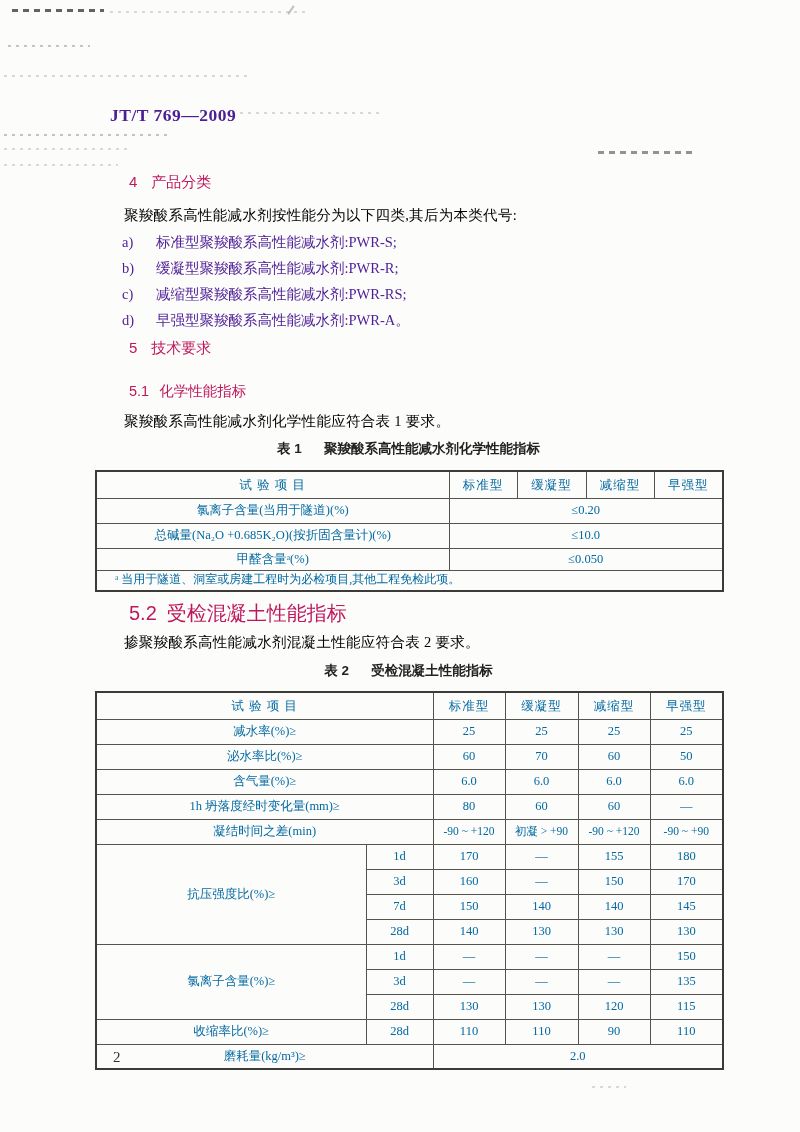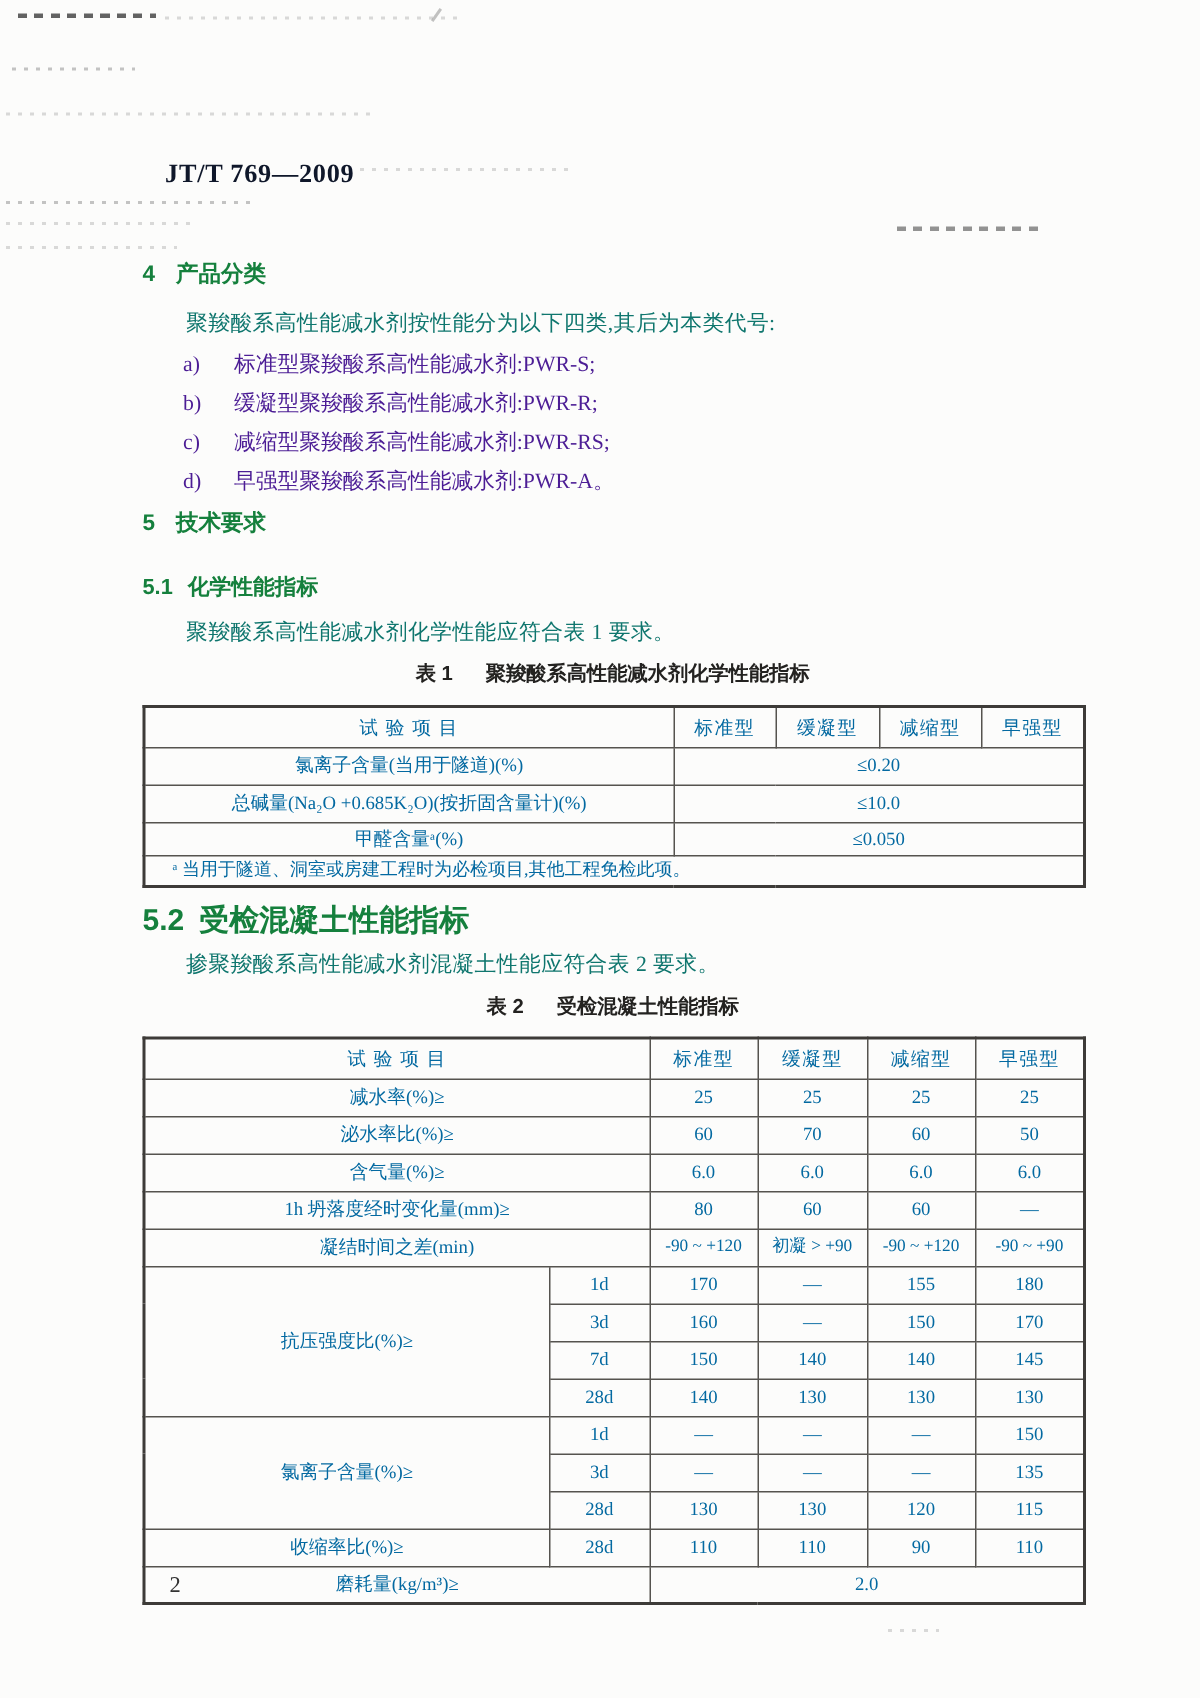--- a/index.html
+++ b/index.html
@@ -18,29 +18,29 @@
     background:repeating-linear-gradient(90deg,#7d7d7d 0 3px,transparent 3px 8px);
     opacity:.45;
   }
   .artifact.dark{height:3px;opacity:.8;background:repeating-linear-gradient(90deg,#3c3c3c 0 6px,transparent 6px 11px);}
   .artifact.faint{opacity:.28;}
   .tick{position:absolute;width:10px;height:2px;background:#9a9a9a;transform:rotate(-55deg);opacity:.6;}
 
   
   .doc-header{
     left:110px;top:105px;font-size:17.5px;font-weight:bold;
-    letter-spacing:.5px;color:#0f172a;
+    letter-spacing:.5px;color:#4c1d95;
   }
   .heading{
     font-family:"Liberation Sans","DejaVu Sans",sans-serif;
-    font-weight:bold;font-size:15px;color:#15803d;
+    font-weight:normal;font-size:15px;color:#be185d;margin-left:34px;
   }
   .heading .num{margin-right:14px;}
   .subheading .num{margin-right:10px;}
-  .body-text{font-size:14.5px;color:#0f766e;letter-spacing:.3px;}
+  .body-text{font-size:14.5px;color:#000000;letter-spacing:.3px;}
   .list-row{position:absolute;left:122px;font-size:14.5px;color:#4c1d95;}
   .list-row .lbl{display:inline-block;width:34px;}
   .caption{
     left:95px;width:627px;text-align:center;
     font-family:"Liberation Sans","DejaVu Sans",sans-serif;
     font-weight:bold;font-size:13.5px;color:#232220;
   }
   .caption .cap-label{margin-right:22px;}
   .page-num{left:113px;top:1049px;font-size:15px;color:#333;}
 

